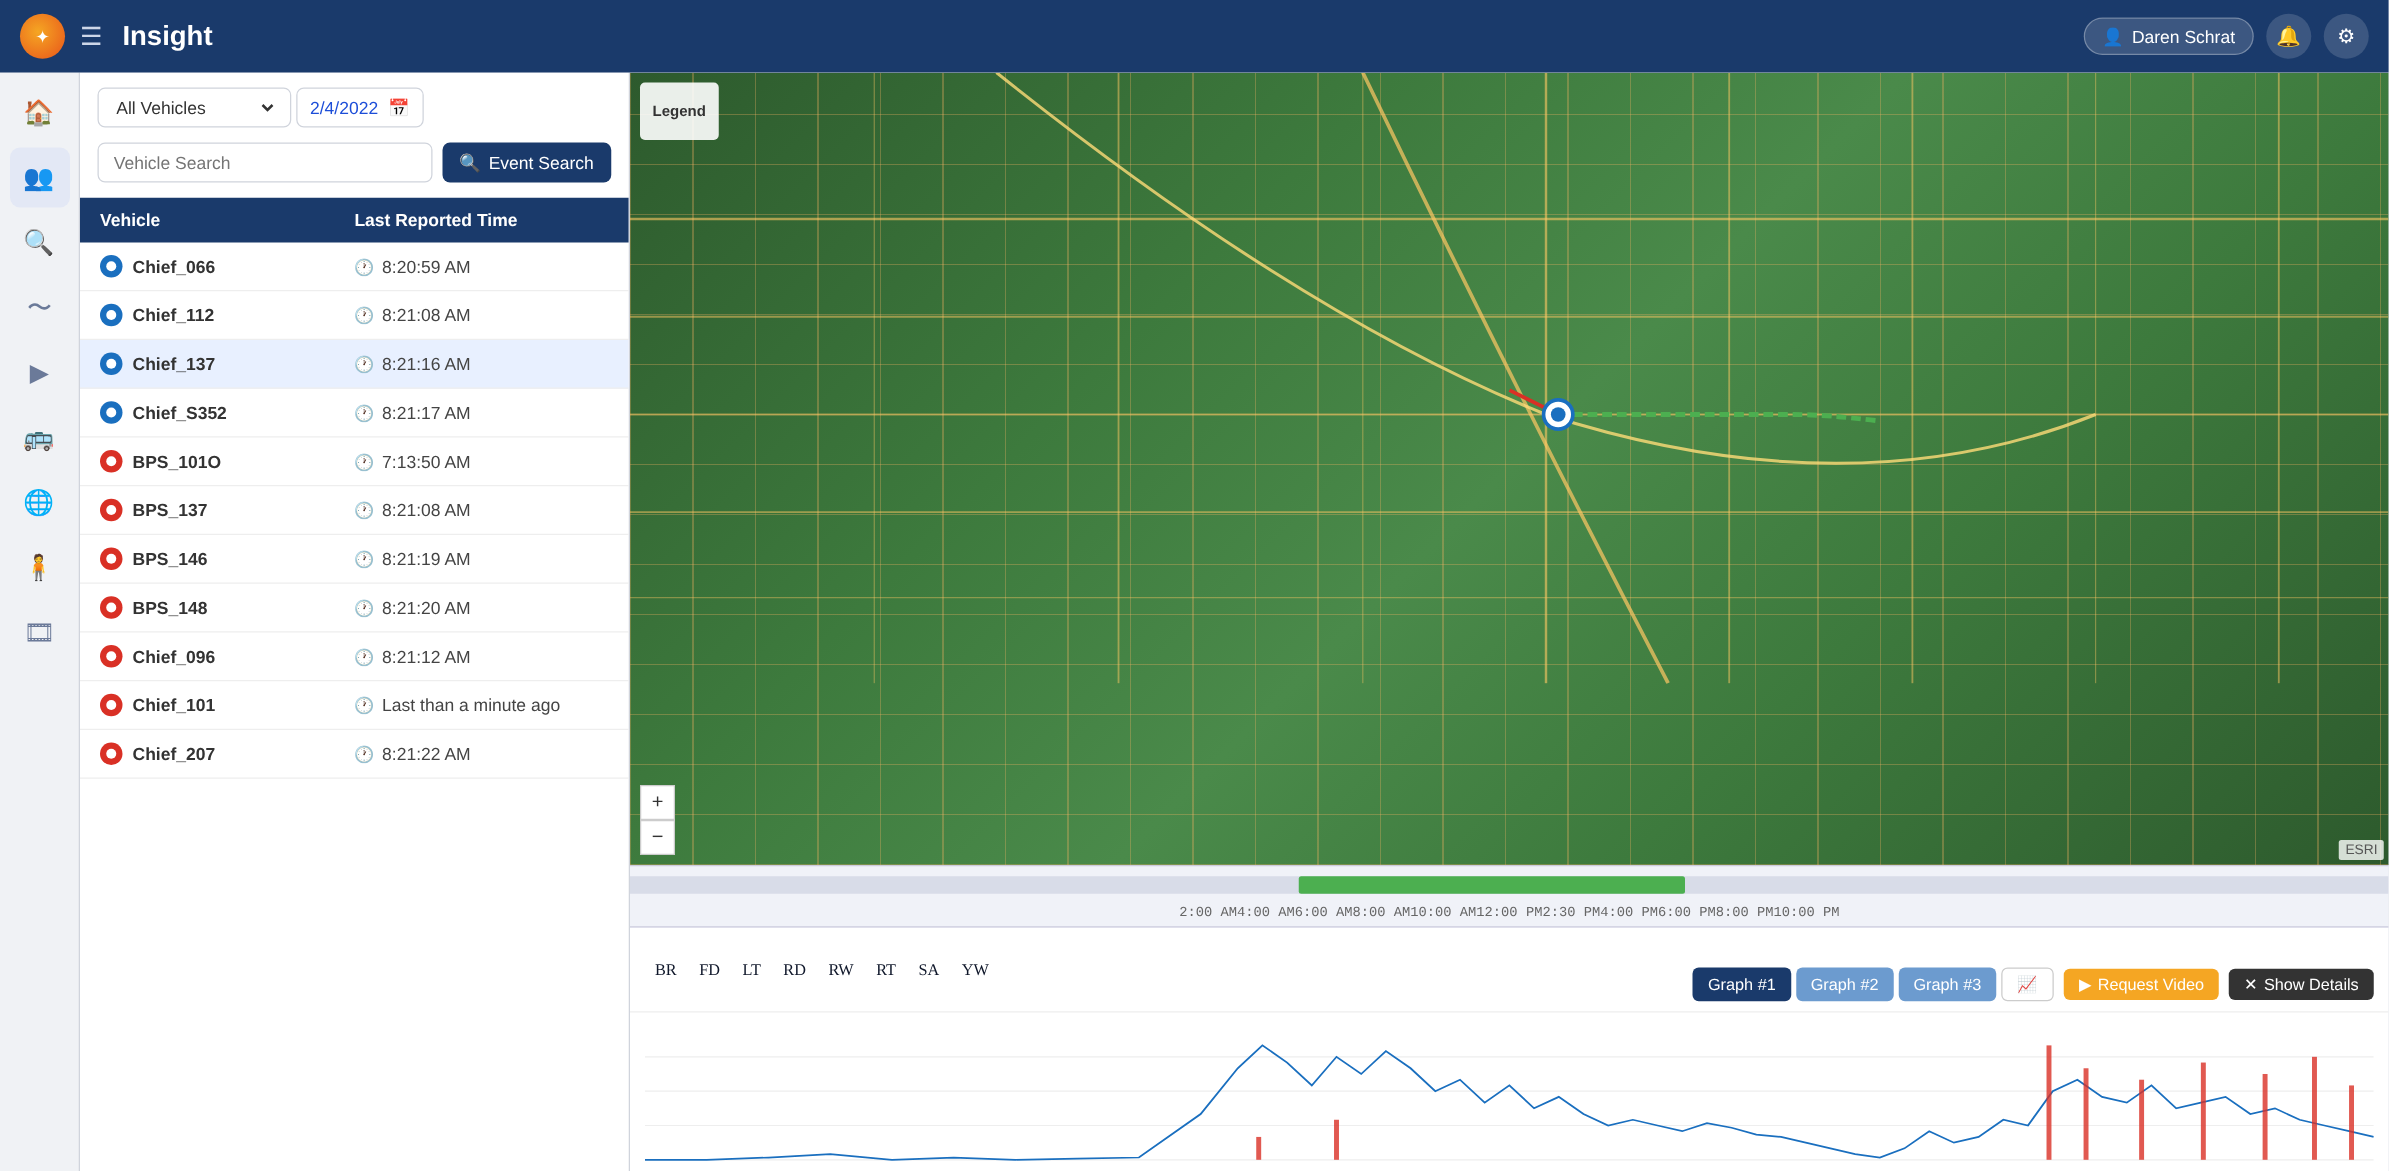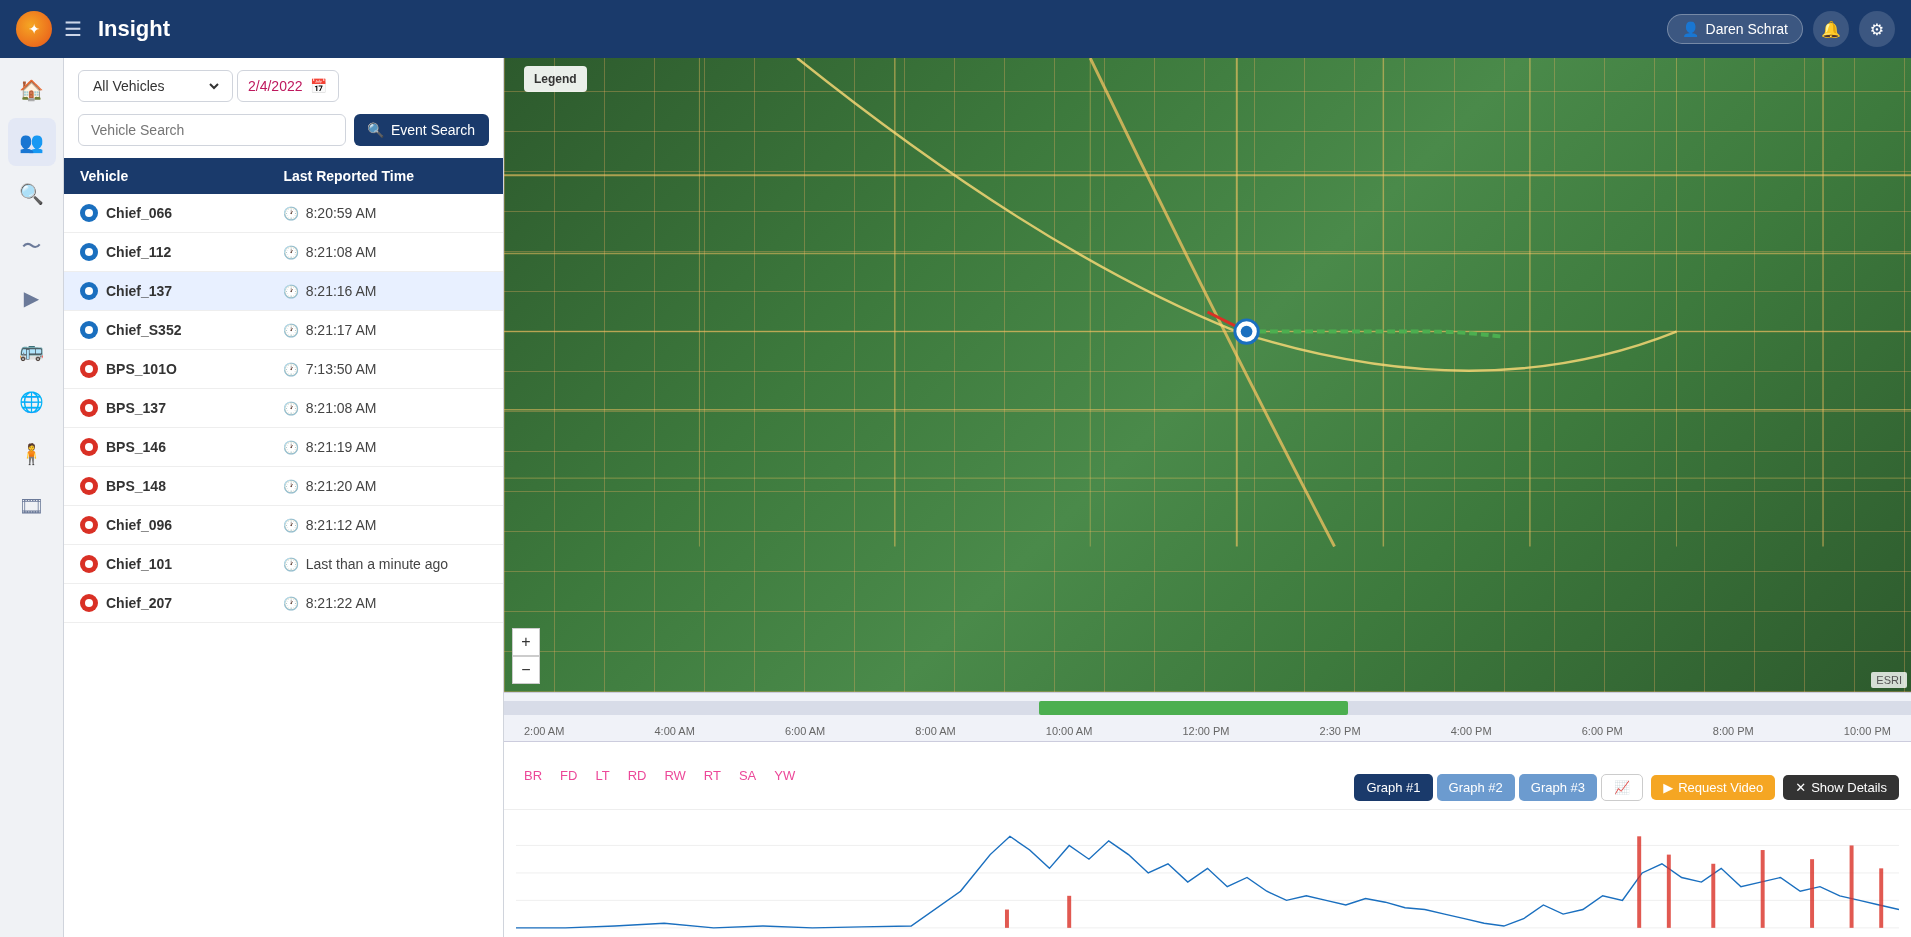--- a/index.html
+++ b/index.html
@@ -111,21 +111,21 @@
     }
     .vehicle-dropdown select {
       border: none; outline: none; background: transparent; font-size: 14px; color: #333; cursor: pointer; width: 100%;
     }
     .date-input-wrap {
       display: flex; align-items: center;
       border: 1px solid #d0d4dc;
       border-radius: 6px;
       padding: 6px 10px;
       font-size: 14px;
-      color: #be185d;
+      color: #1d4ed8;
       cursor: pointer;
       background: white;
       gap: 8px;
     }
     .search-row {
       display: flex; gap: 8px; padding: 0 14px 12px;
     }
     .vehicle-search-input {
       flex: 1;
       border: 1px solid #d0d4dc;
@@ -213,24 +213,24 @@
     .map-bg::before {
       content: '';
       position: absolute; inset: 0;
       background:
         repeating-linear-gradient(0deg, rgba(255,180,100,0.3) 0px, rgba(255,180,100,0.3) 1px, transparent 1px, transparent 40px),
         repeating-linear-gradient(90deg, rgba(255,180,100,0.3) 0px, rgba(255,180,100,0.3) 1px, transparent 1px, transparent 50px),
         linear-gradient(135deg, #2d5a2d 0%, #3d7a3d 30%, #4a8a4a 50%, #3d7a3d 70%, #2d5a2d 100%);
     }
     .map-legend-box {
       position: absolute;
-      left: 20px; top: 8px;
+      left: 8px; top: 8px;
       background: rgba(255,255,255,0.9);
       border-radius: 4px;
-      padding: 6px 10px;
+      padding: 16px 10px;
       font-size: 12px;
       color: #333;
       font-weight: 600;
     }
     .map-zoom-controls {
       position: absolute;
       left: 8px;
       bottom: 8px;
       display: flex;
       flex-direction: column;
@@ -277,24 +277,25 @@
       left: 38%;
       width: 22%;
       height: 14px;
       background: #4caf50;
       border-radius: 2px;
     }
     .timeline-labels {
       position: absolute;
       bottom: 4px; left: 0; right: 0;
       display: flex;
-      justify-content: space-between;
+      justify-content: center;
       padding: 0 20px;
       font-size: 11px;
       color: #666;
+      font-family: Liberation Mono, monospace;
     }
 
     
     .graph-area {
       height: 195px;
       background: white;
       display: flex;
       flex-direction: column;
     }
     .graph-toolbar {
@@ -302,23 +303,24 @@
       align-items: center;
       padding: 8px 12px;
       gap: 8px;
       border-bottom: 1px solid #eee;
     }
     .graph-tab {
       background: none;
       border: none;
       padding: 4px 8px;
       font-size: 13px;
-      color: #ec4899;
+      color: #0f172a;
       cursor: pointer;
       border-radius: 4px;
+      font-family: Liberation Serif, serif;
     }
     .graph-tab-spacer { flex: 1; }
     .graph-btn-group { display: flex; gap: 4px; }
     .graph-btn {
       padding: 5px 12px;
       font-size: 13px;
       border-radius: 5px;
       cursor: pointer;
       border: none;
       margin-top: 24px;

